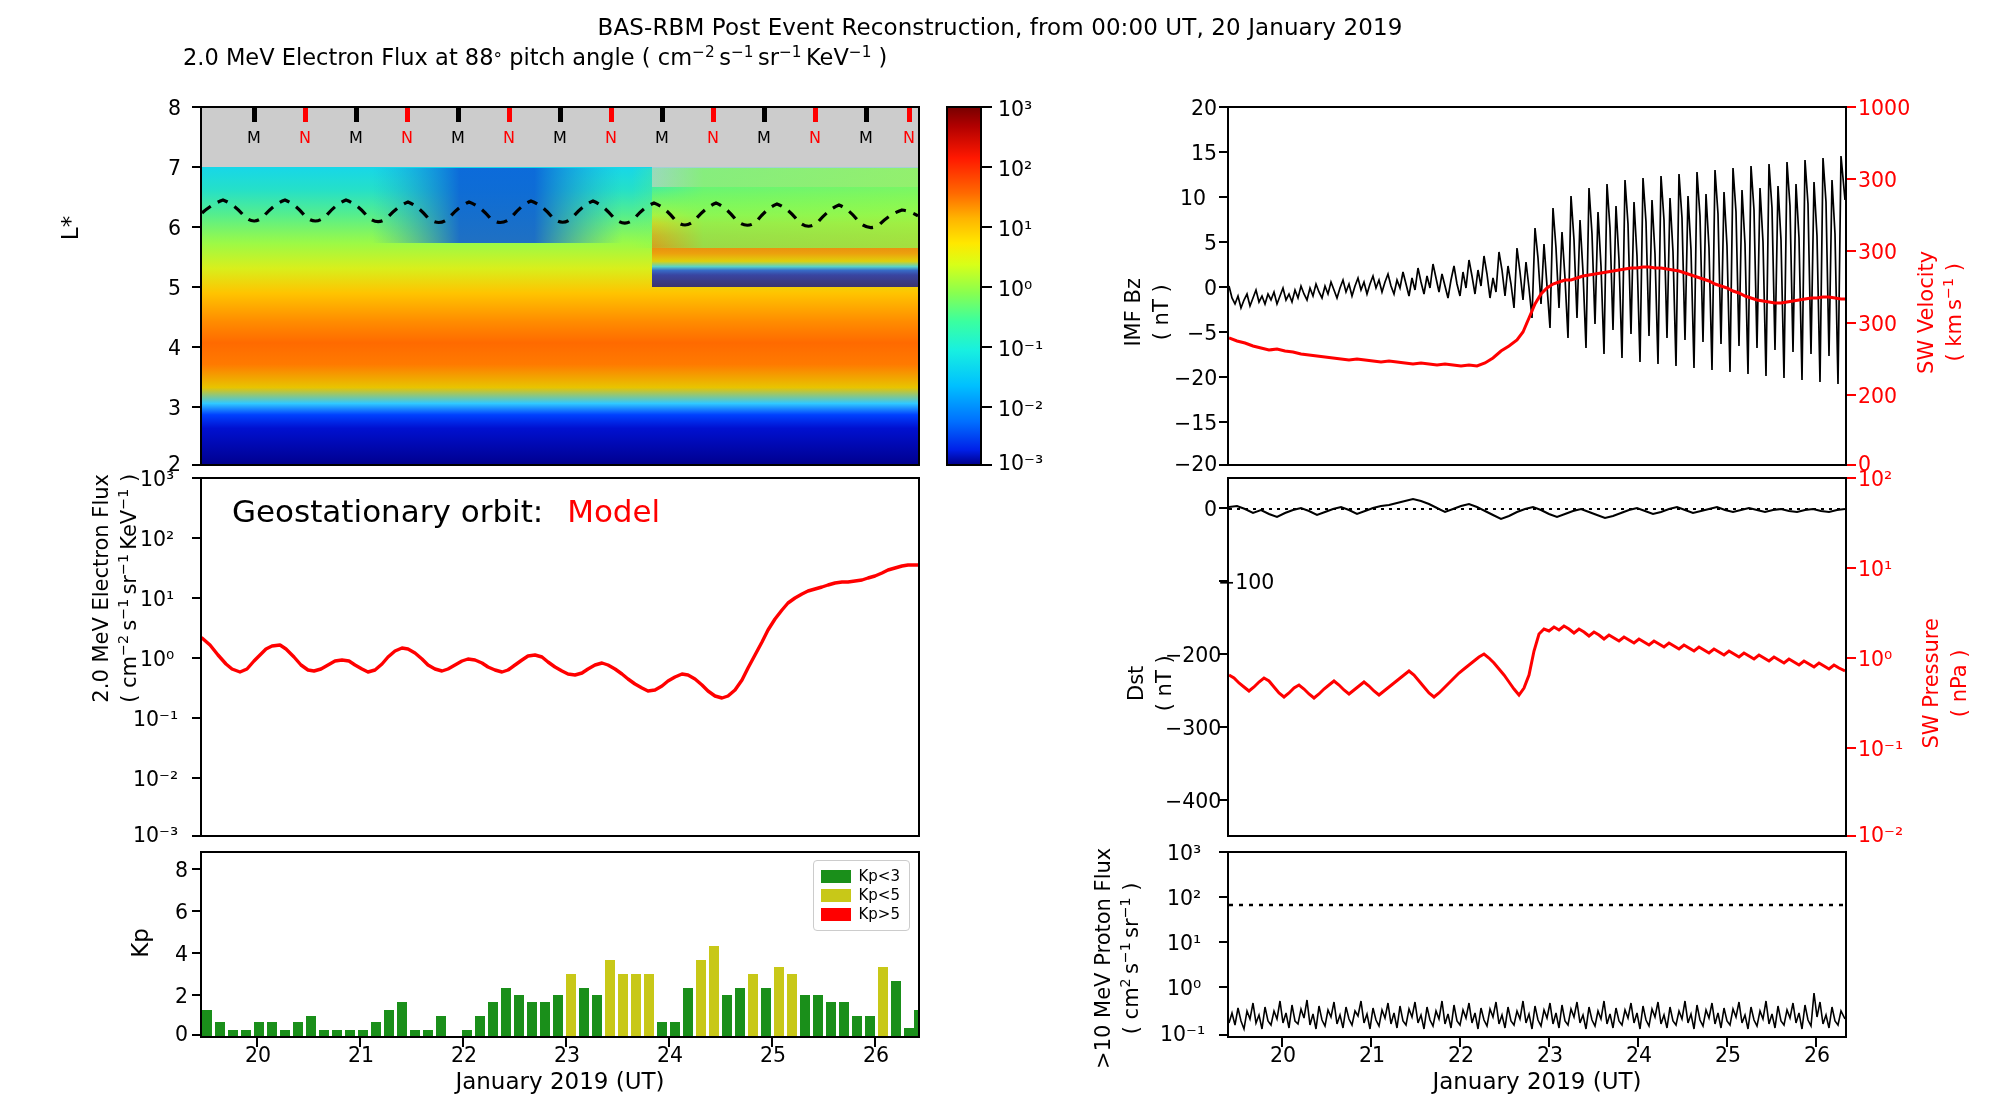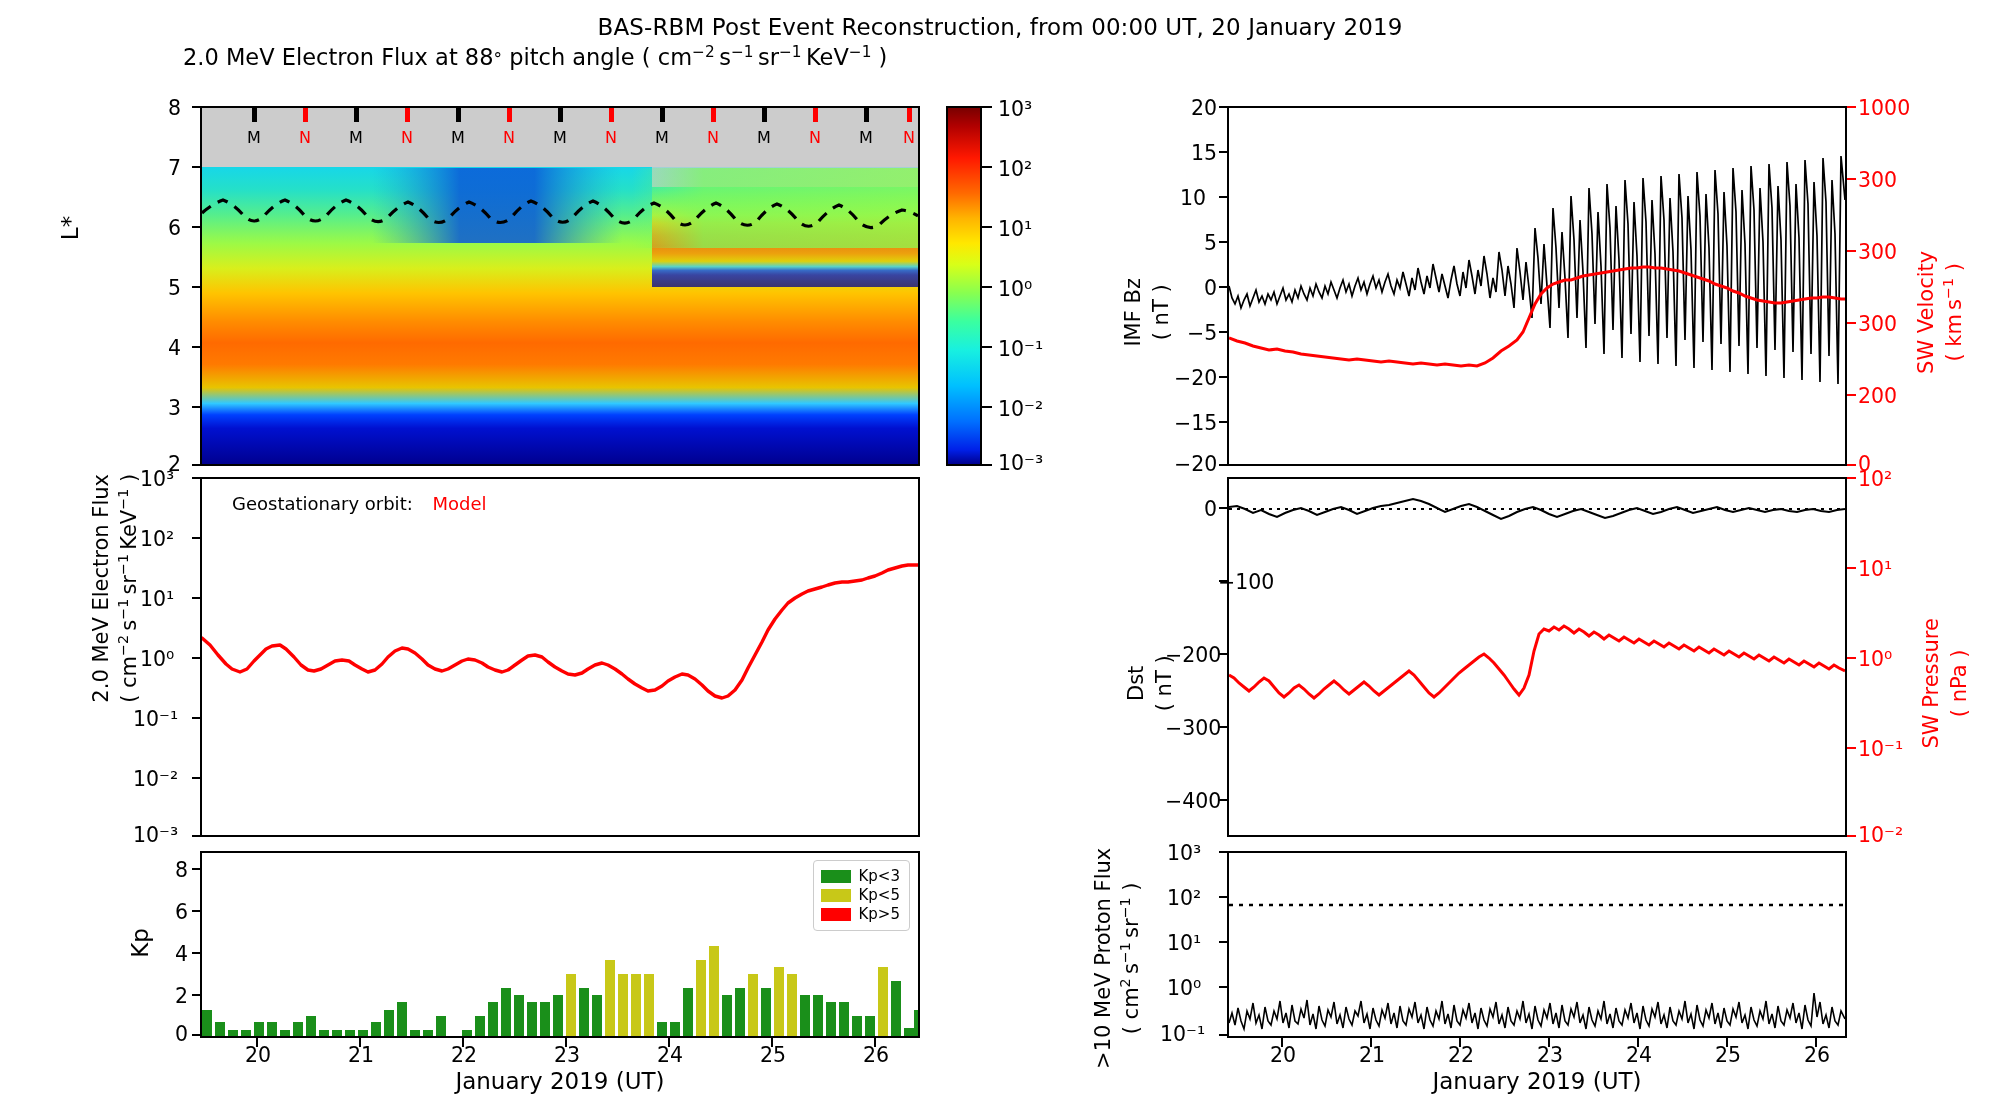--- a/index.html
+++ b/index.html
@@ -200,21 +200,21 @@
   <div class="panel">
     <div class="ylab" style="left:-50px;top:560px;width:330px;transform:rotate(-90deg);font-size:21px;line-height:1.35;">
       <div>2.0 MeV Electron Flux</div>
       <div>( cm<sup>−2</sup> s<sup>−1</sup> sr<sup>−1</sup> KeV<sup>−1</sup> )</div>
     </div>
 
     <div class="axes" style="left:200px;top:477px;width:720px;height:360px;">
       <svg width="716" height="356" viewBox="0 0 716 356">
         <polyline fill="none" stroke="#ff0000" stroke-width="3.4" stroke-linejoin="round" stroke-linecap="round" points="0,159 8,166 16,176 24,185 30,190 38,193 45,190 52,182 58,176 64,170 70,167 78,166 84,170 92,178 99,186 106,191 112,192 119,190 126,186 133,182 140,181 147,182 153,186 160,190 166,193 173,191 180,185 186,178 193,172 200,169 206,170 213,174 220,180 226,186 233,190 240,192 246,190 253,186 260,182 266,180 273,181 280,184 286,188 293,191 300,193 306,191 313,186 320,181 326,177 333,176 340,178 346,183 353,188 360,192 366,195 373,196 380,194 386,190 393,186 400,184 406,186 413,190 420,195 426,200 433,205 440,209 446,212 453,211 460,207 466,202 473,198 480,195 486,196 493,200 500,206 506,212 513,217 520,219 526,217 533,211 540,201 546,189 553,176 560,163 566,151 573,140 580,131 586,124 593,119 600,115 606,112 613,110 620,108 626,106 633,104 640,103 646,103 653,102 660,101 666,99 673,97 680,94 686,91 693,89 700,87 706,86 713,86 716,86"></polyline>
       </svg>
-      <div style="position:absolute;left:30px;top:14px;font-size:18px;white-space:nowrap;">
+      <div style="position:absolute;left:30px;top:14px;font-size:31px;white-space:nowrap;">
         <span>Geostationary orbit:</span>
         <span class="red" style="margin-left:14px;">Model</span>
       </div>
     </div>
 
     <div>
       <div class="tick" style="left:140px;top:467px;">10³</div>
       <div class="tick" style="left:140px;top:527px;">10²</div>
       <div class="tick" style="left:140px;top:587px;">10¹</div>
       <div class="tick" style="left:140px;top:647px;">10⁰</div>

